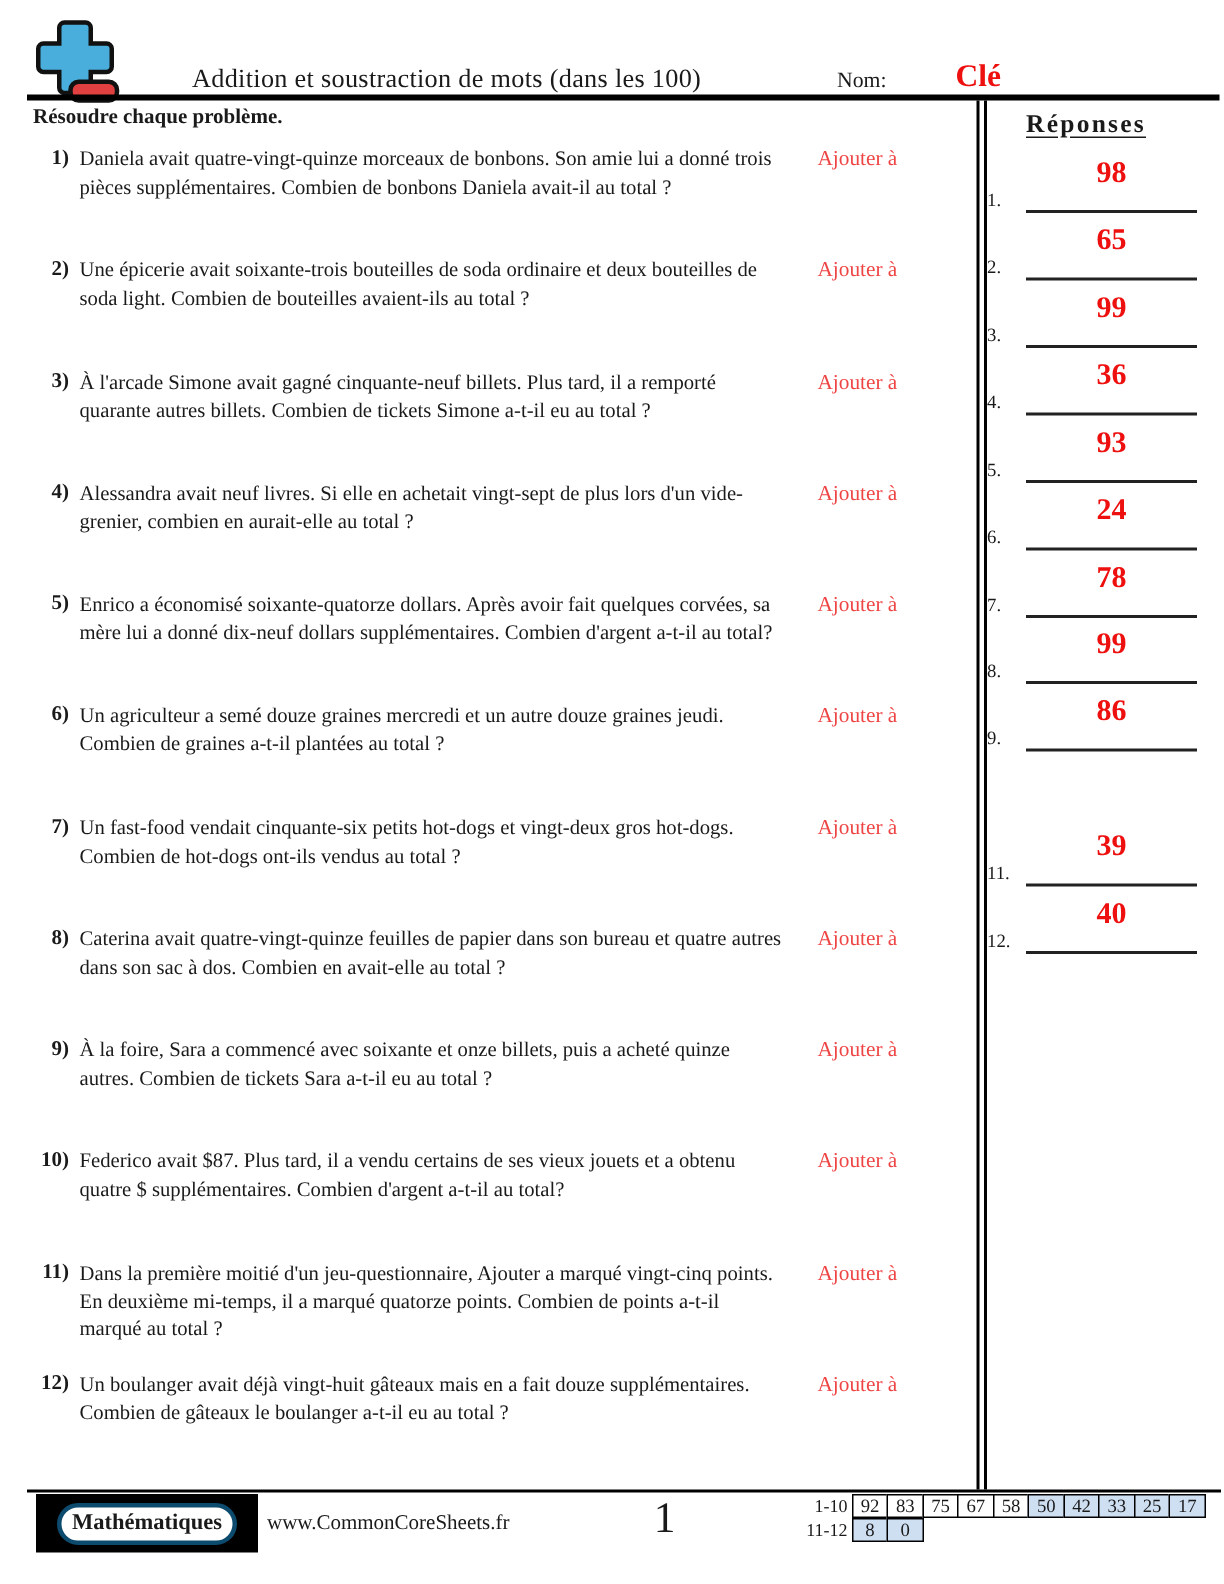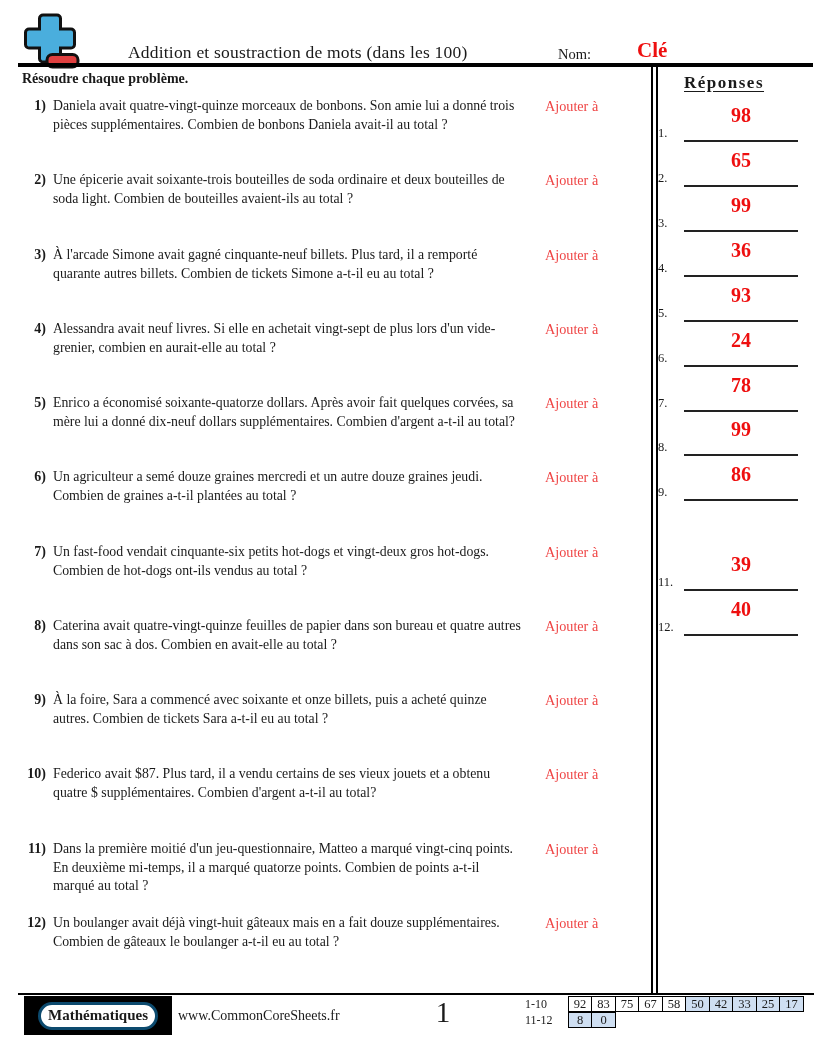--- a/index.html
+++ b/index.html
@@ -39,21 +39,21 @@
   .ftr-rule{position:absolute;left:18px;right:2px;top:993px;height:2px;background:#000;}
   .logo-box{position:absolute;left:24px;top:996px;width:148px;height:39px;background:#000;
     display:flex;align-items:center;justify-content:center;}
   .logo-pill{background:#ffffff;border:3px solid #0c4a6e;border-radius:17px;padding:2px 7px 3px 7px;
     font-weight:bold;font-size:15px;white-space:nowrap;}
   .site-url{position:absolute;left:178px;top:1008px;font-size:14px;}
   .page-num{position:absolute;left:400px;top:996px;width:86px;text-align:center;
     font-size:29px;font-weight:normal;}
   .score-table{position:absolute;left:525px;top:996px;}
   .score-row{display:flex;height:17px;}
-  .score-label{width:40px;text-align:left;padding-right:4px;font-size:12px;line-height:17px;flex:none;}
+  .score-label{width:40px;text-align:right;padding-right:4px;font-size:12px;line-height:17px;flex:none;}
   .score-cell{flex:none;width:23px;height:14px;border:1.5px solid #000;margin-left:-1.5px;
     text-align:center;font-size:12.5px;line-height:14.5px;background:#fff;}
   .score-row + .score-row{margin-top:-1.5px;}
   .score-cell.shaded{background:#cfdff2;}
 </style>
 </head>
 <body>
 
 <div class="page">
 
@@ -116,21 +116,21 @@
     <div class="p-text">À la foire, Sara a commencé avec soixante et onze billets, puis a acheté quinze autres. Combien de tickets Sara a-t-il eu au total ?</div>
     <span class="p-tag">Ajouter à</span>
   </div>
   <div class="problem" style="top:765px">
     <span class="p-num">10)</span>
     <div class="p-text">Federico avait $87. Plus tard, il a vendu certains de ses vieux jouets et a obtenu quatre $ supplémentaires. Combien d'argent a-t-il au total?</div>
     <span class="p-tag">Ajouter à</span>
   </div>
   <div class="problem" style="top:840px">
     <span class="p-num">11)</span>
-    <div class="p-text">Dans la première moitié d'un jeu-questionnaire, Matteo a marqué vingt-cinq points. En deuxième mi-temps, il a marqué quatorze points. Combien de points a-t-il marqué au total ?</div>
+    <div class="p-text">Dans la première moitié d'un jeu-questionnaire, Ajouter a marqué vingt-cinq points. En deuxième mi-temps, il a marqué quatorze points. Combien de points a-t-il marqué au total ?</div>
     <span class="p-tag">Ajouter à</span>
   </div>
   <div class="problem" style="top:914px">
     <span class="p-num">12)</span>
     <div class="p-text">Un boulanger avait déjà vingt-huit gâteaux mais en a fait douze supplémentaires. Combien de gâteaux le boulanger a-t-il eu au total ?</div>
     <span class="p-tag">Ajouter à</span>
   </div>
 
   <div class="resp-title">Réponses</div>
 

